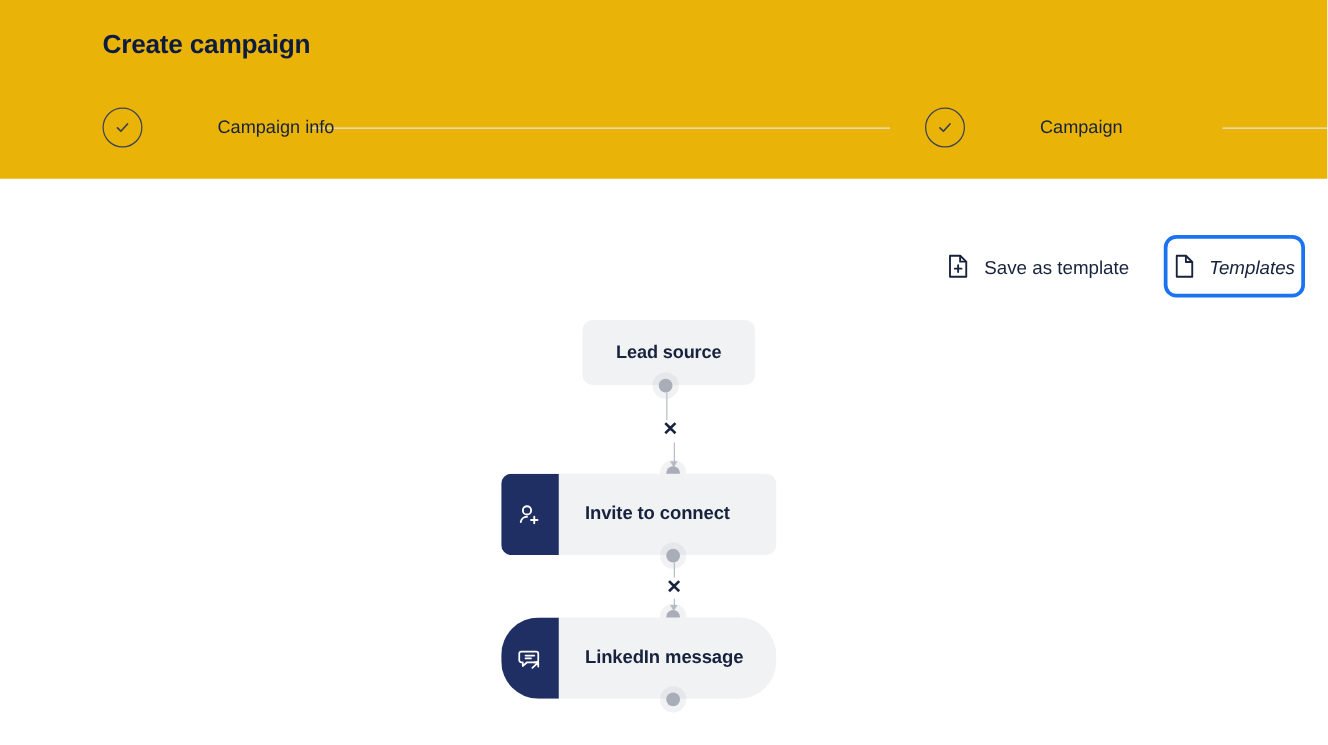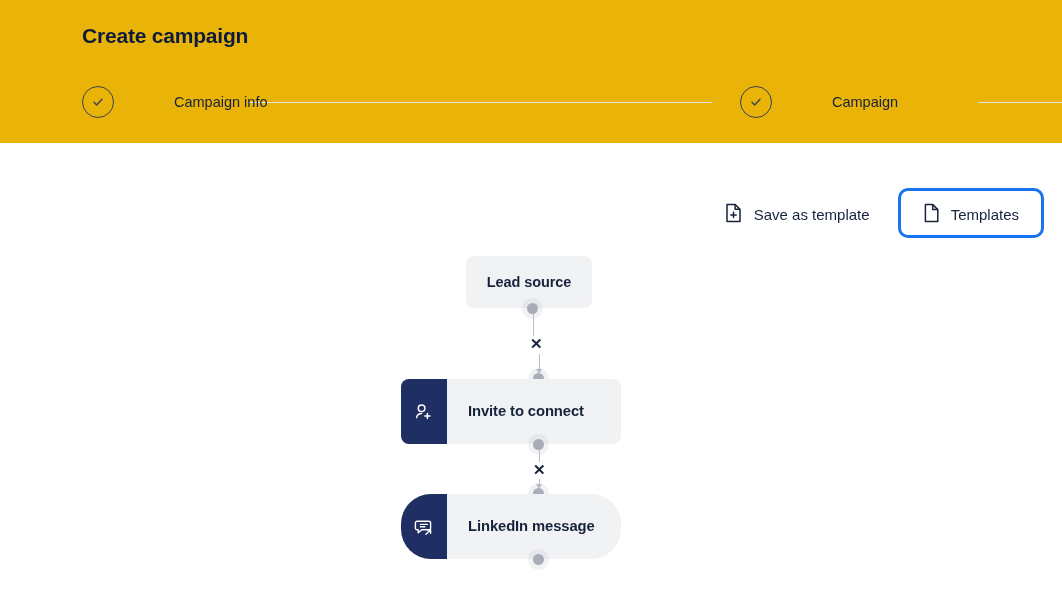--- a/index.html
+++ b/index.html
@@ -100,44 +100,45 @@
     border: none;
     cursor: pointer;
     font-family: "Liberation Sans", sans-serif;
     white-space: nowrap;
   }
   .btn-save-template {
     padding: 10px 14px;
     margin-right: 14px;
   }
   .btn-templates {
-    padding: 12px 22px;
+    padding: 12px 5px;
     border: 3px solid #1a73f0;
     border-radius: 10px;
     background: #ffffff;
+    font-style: italic;
   }
   .btn svg { display: block; flex: none; }
 
   
   .flow {
     position: absolute;
     left: 0;
     top: 0;
     width: 1062px;
     height: 596px;
     pointer-events: none;
   }
   .flow > * { pointer-events: auto; }
 
   
   .node-lead-source {
     position: absolute;
     left: 466px;
     top: 256px;
-    width: 126px;
+    width: 138px;
     height: 52px;
     background: #f1f2f4;
     border-radius: 8px;
     display: flex;
     align-items: center;
     justify-content: center;
   }
   .node-lead-source .lead-label {
     font-size: 14.5px;
     font-weight: bold;

